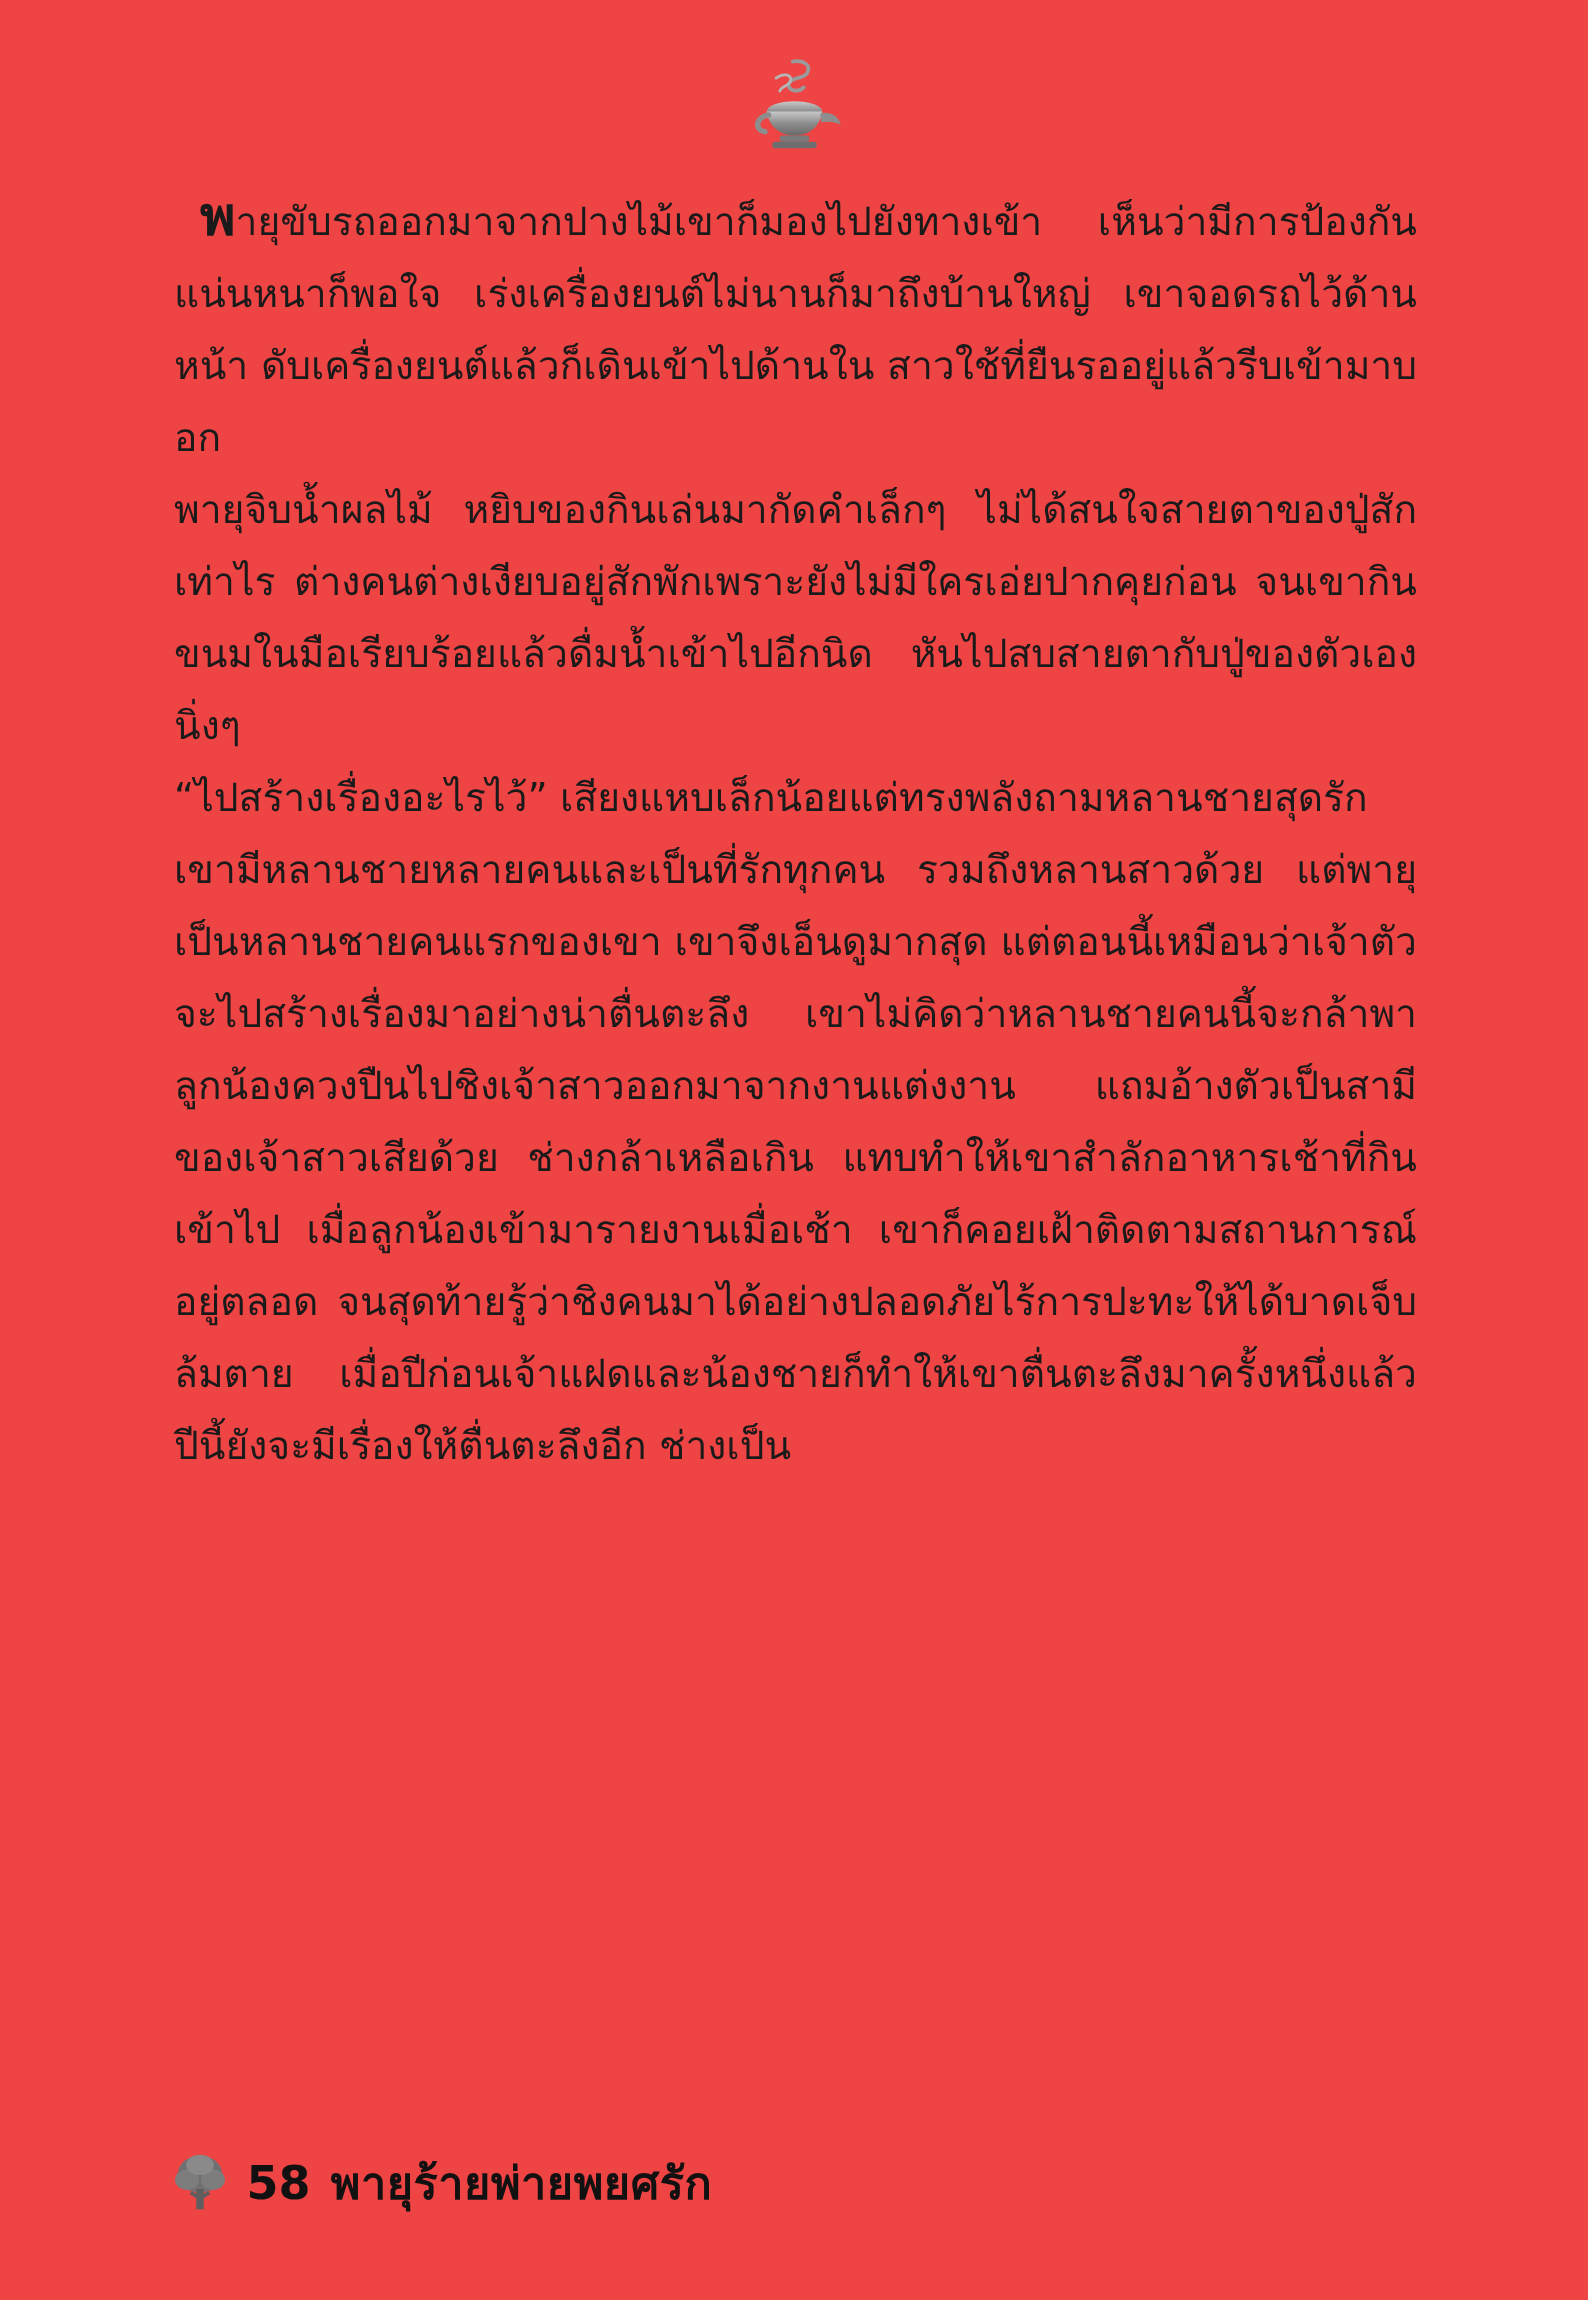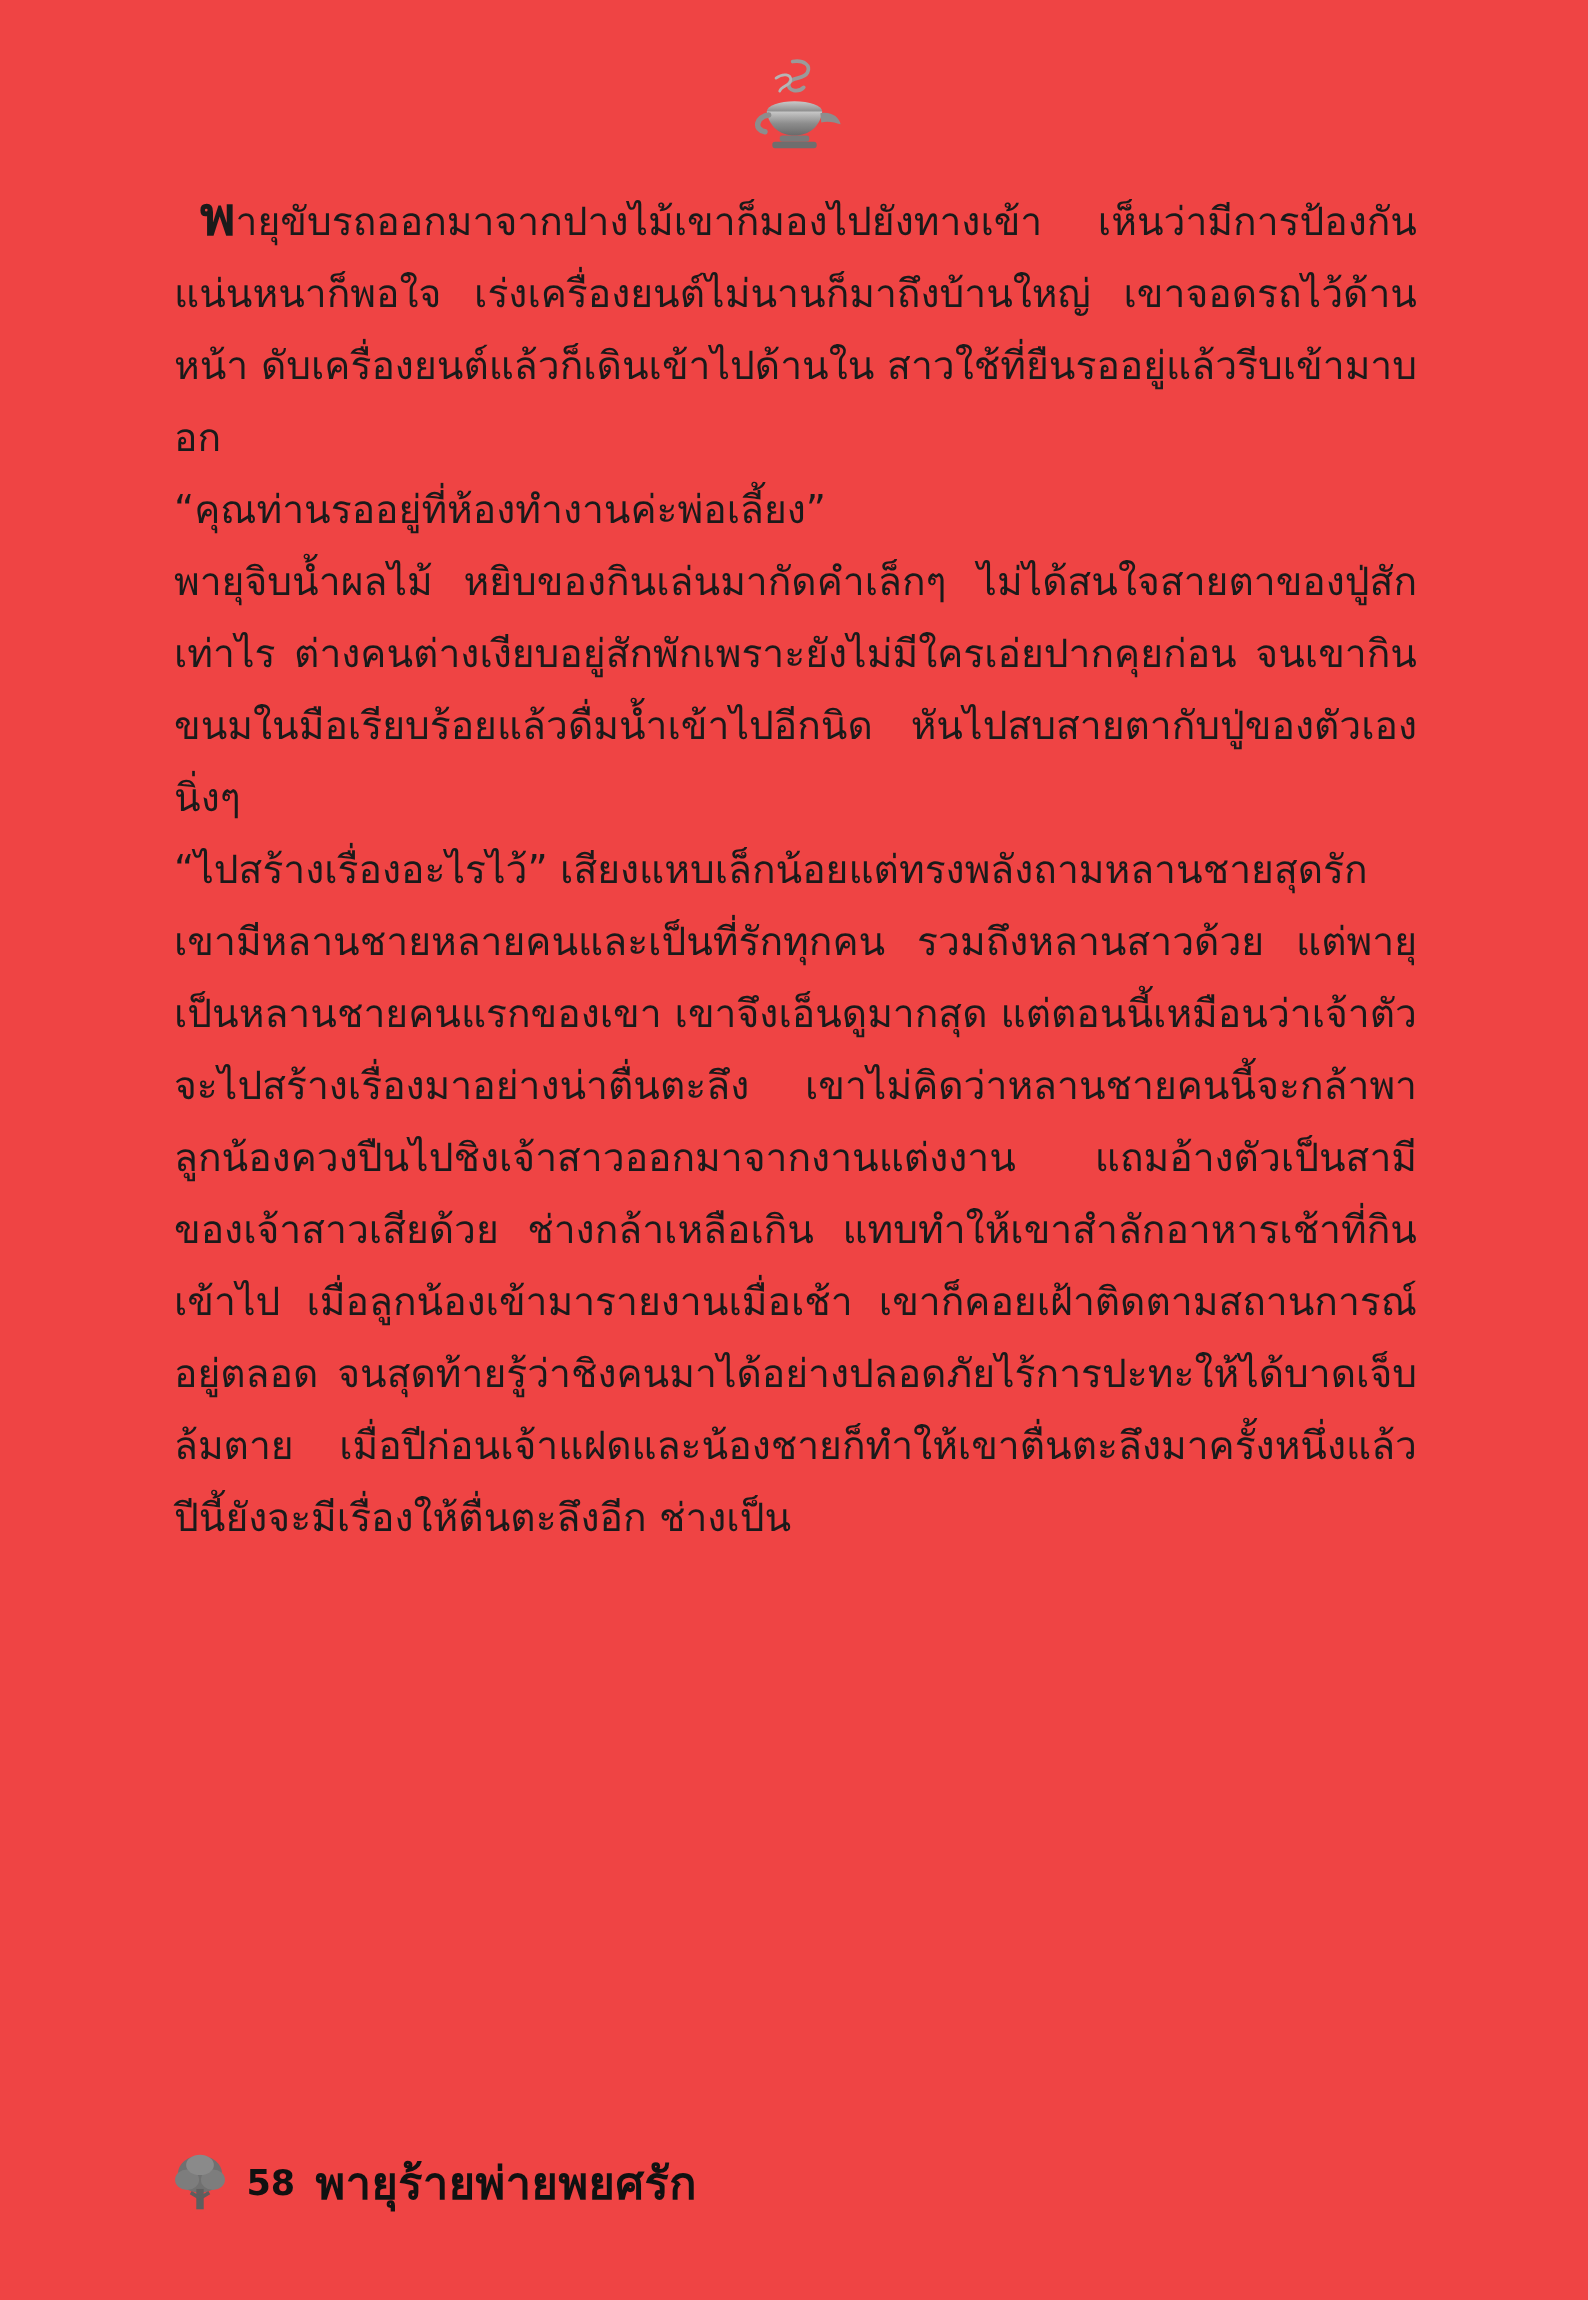--- a/index.html
+++ b/index.html
@@ -62,21 +62,21 @@
     left: 174px;
     bottom: 85px;
     width: 1243px;
     height: 65px;
     display: flex;
     align-items: center;
     gap: 20.4px;
   }
   .footer-tree { width: 52px; height: 61px; flex: 0 0 auto; }
   .footer-page-number {
-    font-size: 35px;
+    font-size: 46px;
     font-weight: bold;
     color: #111;
   }
   .footer-title {
     font-size: 45px;
     font-weight: bold;
     color: #111;
     letter-spacing: 0.5px;
   }
 </style>
@@ -107,21 +107,20 @@
 
       <rect x="44" y="86" width="32" height="7" rx="3" fill="#7a7a7a"></rect>
       <rect x="36" y="93" width="48" height="7" rx="3" fill="#6e6e6e"></rect>
     </svg>
   </div>
 
   <div class="content">
 
     <p class="dropcap-para"><span class="dropcap">พ</span><span>ายุขับรถออกมาจากปางไม้เขาก็มองไปยังทางเข้า เห็นว่ามีการป้องกันแน่นหนาก็พอใจ เร่งเครื่องยนต์ไม่นานก็มาถึงบ้านใหญ่ เขาจอดรถไว้ด้านหน้า ดับเครื่องยนต์แล้วก็เดินเข้าไปด้านใน สาวใช้ที่ยืนรออยู่แล้วรีบเข้ามาบอก</span></p>
 
-    <p class="para-indent">“คุณท่านรออยู่ที่ห้องทำงานค่ะพ่อเลี้ยง”</p>
 
 
     <p class="para-indent">พายุจิบน้ำผลไม้ หยิบของกินเล่นมากัดคำเล็กๆ ไม่ได้สนใจสายตาของปู่สักเท่าไร ต่างคนต่างเงียบอยู่สักพักเพราะยังไม่มีใครเอ่ยปากคุยก่อน จนเขากินขนมในมือเรียบร้อยแล้วดื่มน้ำเข้าไปอีกนิด หันไปสบสายตากับปู่ของตัวเองนิ่งๆ</p>
 
     <p class="para-indent">“ไปสร้างเรื่องอะไรไว้” เสียงแหบเล็กน้อยแต่ทรงพลังถามหลานชายสุดรัก</p>
 
     <p class="para-indent">เขามีหลานชายหลายคนและเป็นที่รักทุกคน รวมถึงหลานสาวด้วย แต่พายุเป็นหลานชายคนแรกของเขา เขาจึงเอ็นดูมากสุด แต่ตอนนี้เหมือนว่าเจ้าตัวจะไปสร้างเรื่องมาอย่างน่าตื่นตะลึง เขาไม่คิดว่าหลานชายคนนี้จะกล้าพาลูกน้องควงปืนไปชิงเจ้าสาวออกมาจากงานแต่งงาน แถมอ้างตัวเป็นสามีของเจ้าสาวเสียด้วย ช่างกล้าเหลือเกิน แทบทำให้เขาสำลักอาหารเช้าที่กินเข้าไป เมื่อลูกน้องเข้ามารายงานเมื่อเช้า เขาก็คอยเฝ้าติดตามสถานการณ์อยู่ตลอด จนสุดท้ายรู้ว่าชิงคนมาได้อย่างปลอดภัยไร้การปะทะให้ได้บาดเจ็บล้มตาย เมื่อปีก่อนเจ้าแฝดและน้องชายก็ทำให้เขาตื่นตะลึงมาครั้งหนึ่งแล้ว ปีนี้ยังจะมีเรื่องให้ตื่นตะลึงอีก ช่างเป็น</p>
 
   </div>
 

